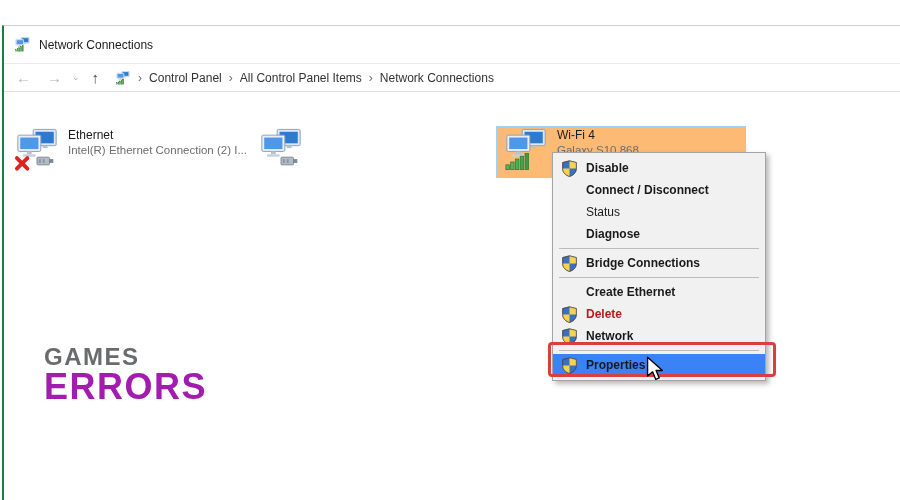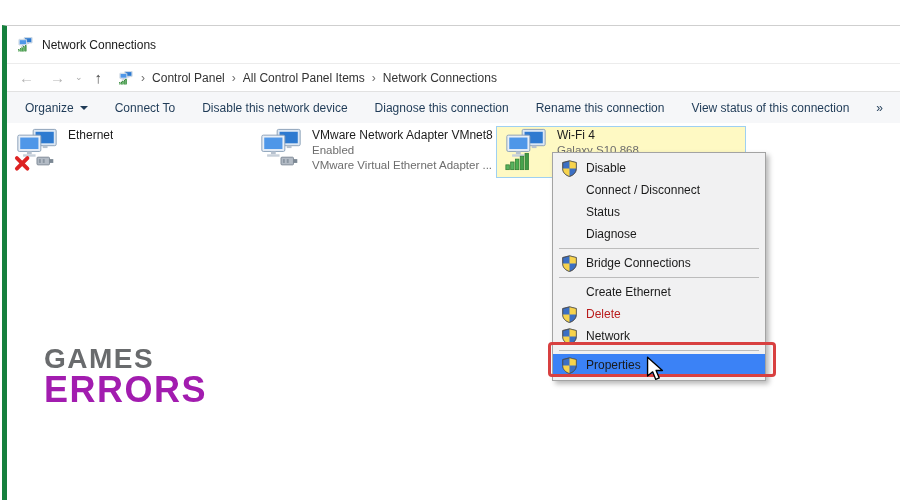--- a/index.html
+++ b/index.html
@@ -4,21 +4,21 @@
 <style>
   html,body{margin:0;padding:0;}
   body{
     width:900px;height:500px;position:relative;overflow:hidden;
     background:#ffffff;font-family:"Liberation Sans",sans-serif;
     -webkit-font-smoothing:antialiased;
   }
   
   .window{
     position:absolute;left:2px;top:25px;right:0;bottom:0;
-    border-top:1px solid #cfcfcf;border-left:5px solid #15803d;background:#fff;
+    border-top:1px solid #cfcfcf;border-left:2px solid #15803d;background:#fff;
   }
   .titlebar{height:37px;display:flex;align-items:center;padding-left:10px;}
   .titlebar-icon{width:17px;height:15px;flex:0 0 auto;}
   .titlebar-title{font-size:12px;color:#1a1a1a;margin-left:8px;}
   .addressbar{
     height:27px;border-top:1px solid #ececec;border-bottom:1px solid #e2e2e2;
     display:flex;align-items:center;
   }
   .nav-glyph{color:#b4b4b4;font-size:15px;line-height:1;}
   .nav-back{margin-left:12px;}
@@ -37,49 +37,49 @@
   .caret{
     display:inline-block;width:0;height:0;margin-left:6px;vertical-align:2px;
     border-left:4px solid transparent;border-right:4px solid transparent;
     border-top:4px solid #1f3b57;
   }
   .tb-overflow{color:#1f3b57;}
   
   .tile{position:absolute;top:127px;height:51px;display:flex;z-index:1;}
   .tile-eth{left:14px;width:240px;}
   .tile-vm{left:258px;width:236px;}
-  .tile-wifi{left:496px;width:250px;top:126px;height:52px;background:#fef9c3;border:1px solid #9ed0f2;box-sizing:border-box;}
+  .tile-wifi{left:496px;width:250px;top:126px;height:52px;background:#fdba74;border:1px solid #9ed0f2;box-sizing:border-box;}
   .tile-icon{width:46px;height:44px;flex:0 0 auto;margin-top:1px;}
   .tile-wifi .tile-icon{margin-left:6px;}
   .tile-text{margin-left:8px;padding-top:1px;overflow:hidden;}
   .tile-name{font-size:12px;color:#1c1c1c;line-height:15px;white-space:nowrap;}
   .tile-sub{font-size:11.5px;color:#6d6d6d;line-height:15px;white-space:nowrap;}
   
   .context-menu{
     position:absolute;left:552px;top:152px;width:214px;box-sizing:border-box;
     background:#f1f1f2;border:1px solid #a3a3a3;padding:4px 0;z-index:20;
     box-shadow:3px 3px 5px rgba(0,0,0,.28);
   }
-  .menu-item{height:22px;display:flex;align-items:center;padding-left:8px;font-size:12px;color:#1a1a1a;cursor:default;}
+  .menu-item{height:22px;display:flex;align-items:center;padding-left:8px;font-size:12px;color:#1a1a1a;cursor:default;font-weight:bold;}
   .menu-item.bold{font-weight:normal;}
   .menu-item.disabled .menu-label{color:#b91c1c;}
   .menu-item.hover{background:#3b82f6;}
   .shield-ic{width:17px;height:17px;flex:0 0 auto;}
   .shield-spacer{width:17px;height:17px;flex:0 0 auto;}
   .menu-label{margin-left:8px;white-space:nowrap;}
   .menu-sep{height:1px;background:#bcbcbc;margin:3px 6px;}
   
   .red-box{
     position:absolute;left:548px;top:342px;width:222px;height:29px;
     border:3px solid #d84040;border-radius:4px;z-index:30;pointer-events:none;
   }
   .cursor{position:absolute;left:646px;top:356px;width:18px;height:26px;z-index:40;}
   
   .watermark{position:absolute;left:44px;top:345px;z-index:5;font-weight:bold;letter-spacing:1.5px;line-height:0.98;}
-  .wm-line1{font-size:28px;color:#696b6d;}
+  .wm-line1{font-size:24px;color:#696b6d;}
   .wm-line2{font-size:36px;color:#a21caf;}
 </style>
 </head>
 <body>
 
 <svg width="0" height="0" style="position:absolute" aria-hidden="true">
   <defs>
     <g id="sym-monitors">
       <rect x="20" y="1" width="24" height="17" rx="1.5" fill="#dce7f4" stroke="#8aa0b8"></rect>
       <rect x="22.5" y="3.5" width="19" height="12" fill="#2e7ad0"></rect>
@@ -155,49 +155,36 @@
         </svg>
       <span class="crumb-sep">›</span>
       <span class="crumb-seg">Control Panel</span>
       <span class="crumb-sep">›</span>
       <span class="crumb-seg">All Control Panel Items</span>
       <span class="crumb-sep">›</span>
       <span class="crumb-seg">Network Connections</span>
     </div>
   </div>
 
-  <div class="toolbar">
-    <span class="tb-item"><span>Organize</span><span class="caret"></span></span>
-    <span class="tb-item">Connect To</span>
-    <span class="tb-item">Disable this network device</span>
-    <span class="tb-item">Diagnose this connection</span>
-    <span class="tb-item">Rename this connection</span>
-    <span class="tb-item">View status of this connection</span>
-    <span class="tb-overflow">»</span>
-  </div>
 </div>
 
 <div class="tile tile-eth">
   <svg class="tile-icon">
       <use href="#sym-icon-unplugged"></use>
     </svg>
   <div class="tile-text">
     <div class="tile-name">Ethernet</div>
+    <div class="tile-sub">Intel(R) Ethernet Connection (2) I...</div>
   </div>
 </div>
 
 <div class="tile tile-vm">
   <svg class="tile-icon">
       <use href="#sym-icon-plug"></use>
     </svg>
-  <div class="tile-text">
-    <div class="tile-name">VMware Network Adapter VMnet8</div>
-    <div class="tile-sub">Enabled</div>
-    <div class="tile-sub">VMware Virtual Ethernet Adapter ...</div>
-  </div>
 </div>
 
 <div class="tile tile-wifi">
   <svg class="tile-icon">
       <use href="#sym-icon-wifi"></use>
     </svg>
   <div class="tile-text">
     <div class="tile-name">Wi-Fi 4</div>
     <div class="tile-sub">Galaxy S10 868</div>
   </div>

